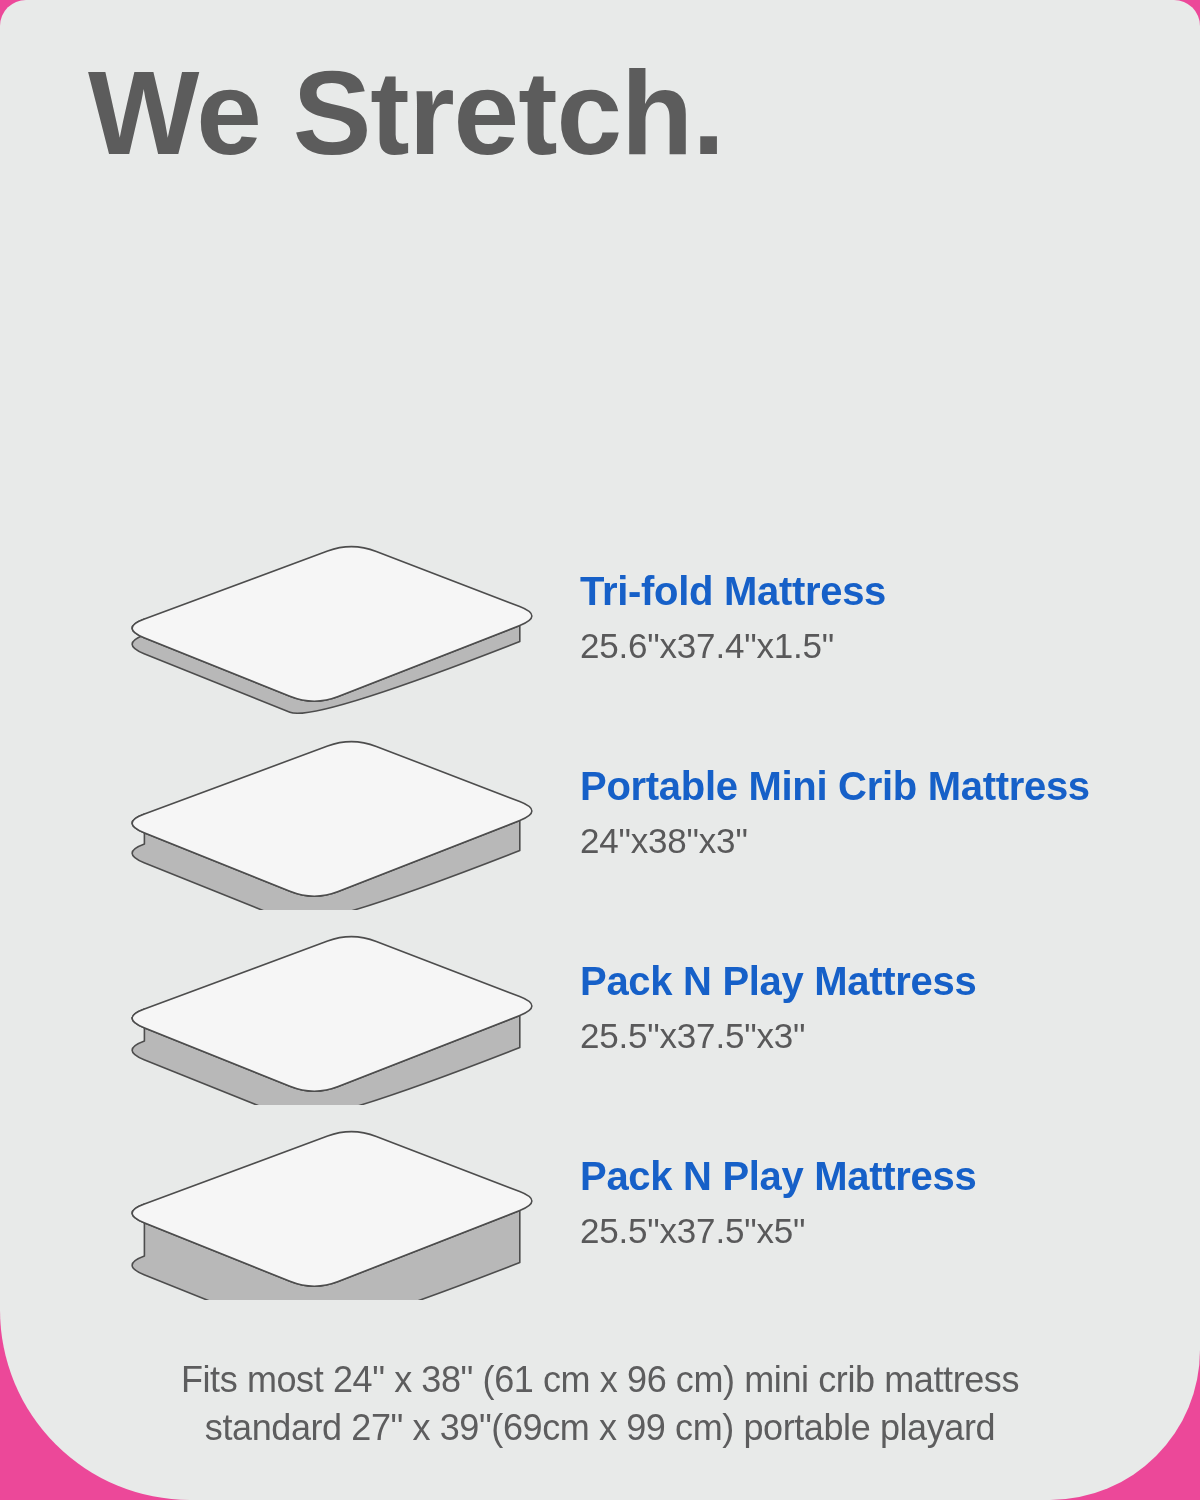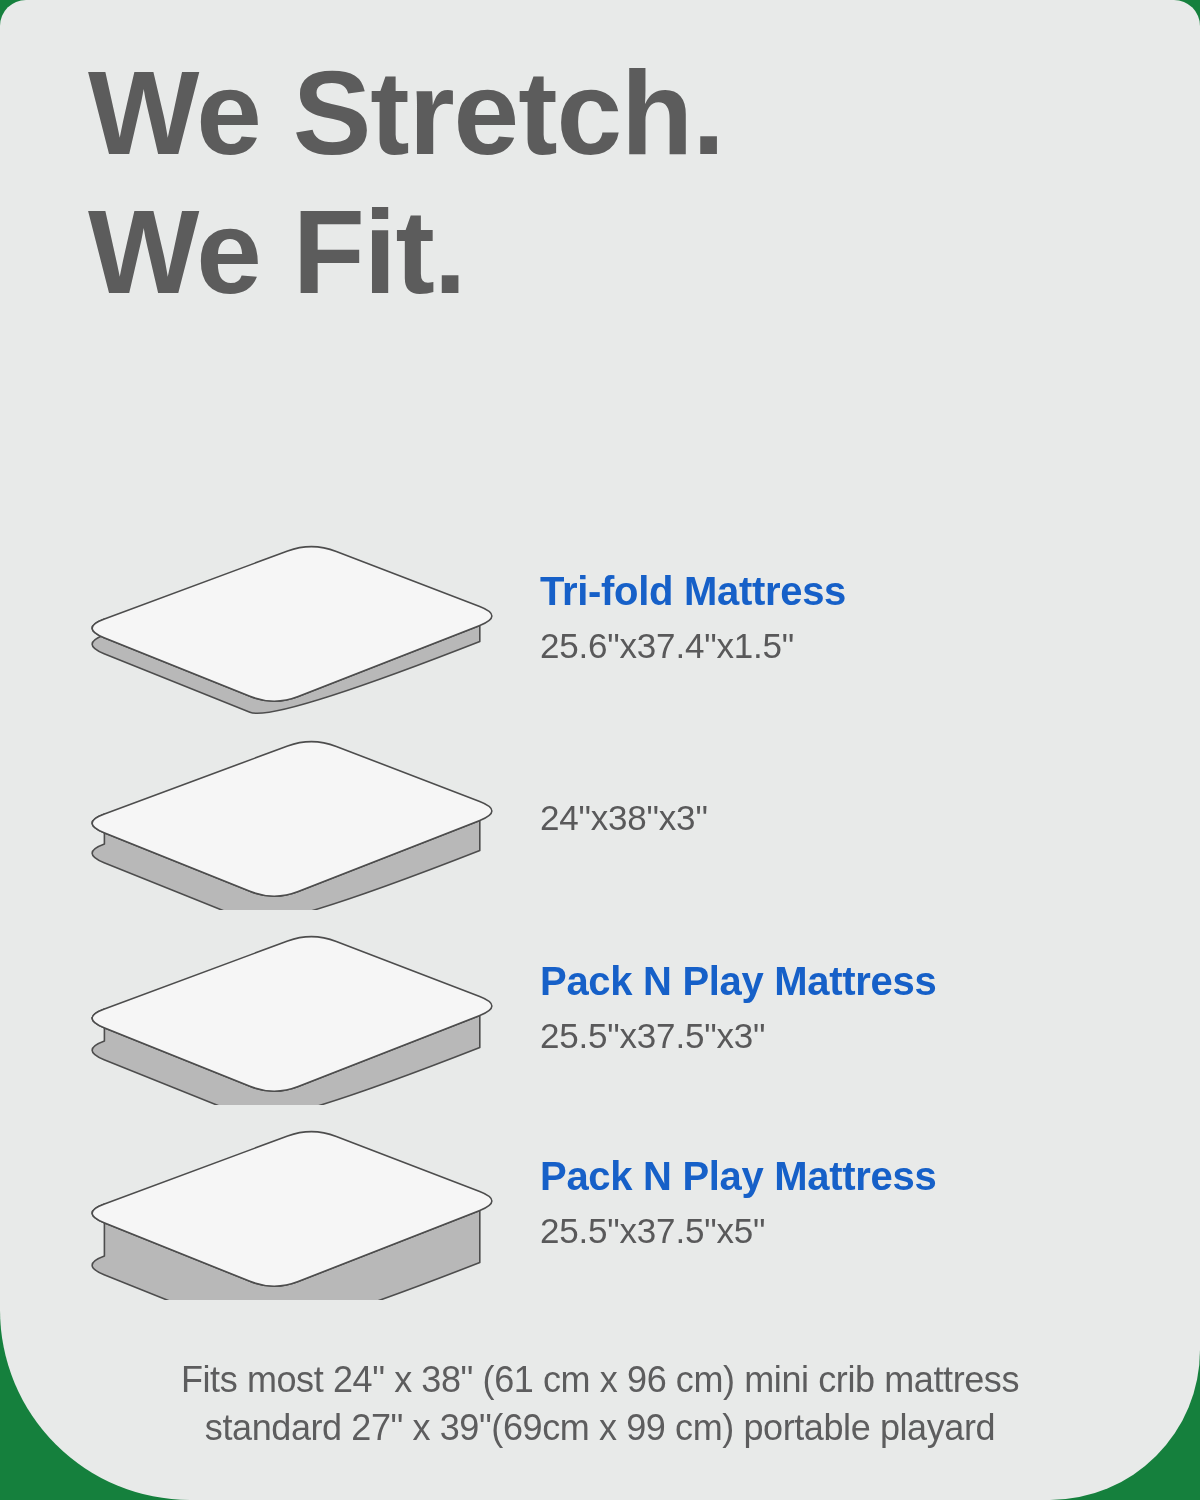--- a/index.html
+++ b/index.html
@@ -11,21 +11,21 @@
     width: 1200px;
     height: 1500px;
     font-family: "Liberation Sans", "DejaVu Sans", sans-serif;
     overflow: hidden;
   }
 
   .page {
     position: relative;
     width: 1200px;
     height: 1500px;
-    background: #15803d;
+    background: #ec4899;
   }
 
   
   .panel {
     position: absolute;
     left: 0px;
     top: 0px;
     width: 1200px;
     height: 1500px;
     background: #e8eae9;
@@ -53,20 +53,21 @@
   
   .items {
     position: absolute;
     left: 0;
     top: 520px;
     width: 1200px;
   }
   .item {
     position: relative;
     height: 195px;
+    margin-left: 40px;
   }
   .item-art {
     position: absolute;
     left: 62px;
     top: 0;
     width: 460px;
     height: 195px;
   }
   .item-art svg { display: block; }
 
@@ -113,21 +114,20 @@
   .footer .fline { display: block; white-space: nowrap; }
 </style>
 </head>
 <body>
 
 <div class="page">
   <div class="panel">
 
     <div class="headline">
       <span class="line">We Stretch.</span>
-      <span class="line">We Fit.</span>
     </div>
 
     <div class="items" id="items">
         <div class="item">
           <div class="item-art">
             <svg width="460" height="195" viewBox="0 0 460 195">
               <path d="M42.4,99.0Q18.0,108.0 42.1,117.7L187.9,176.3Q212.0,186.0 236.2,176.5L417.8,105.5L417.8,121.5Q212.0,202.0 187.9,192.3L42.1,133.7Q18.0,124.0 42.4,115.0Z" fill="#b8b8b8" stroke="#4d4d4d" stroke-width="1.6" stroke-linejoin="round"></path>
               <path d="M42.1,117.7Q18.0,108.0 42.4,99.0L225.6,31.0Q250.0,22.0 274.3,31.4L417.7,86.6Q442.0,96.0 417.8,105.5L236.2,176.5Q212.0,186.0 187.9,176.3Z" fill="#f6f6f6" stroke="#4d4d4d" stroke-width="1.6" stroke-linejoin="round"></path>
             </svg>
           </div>
@@ -137,20 +137,21 @@
           </div>
         </div>
         <div class="item">
           <div class="item-art">
             <svg width="460" height="195" viewBox="0 0 460 195">
               <path d="M42.4,99.0Q18.0,108.0 42.1,117.7L187.9,176.3Q212.0,186.0 236.2,176.5L417.8,105.5L417.8,135.5Q212.0,216.0 187.9,206.3L42.1,147.7Q18.0,138.0 42.4,129.0Z" fill="#b8b8b8" stroke="#4d4d4d" stroke-width="1.6" stroke-linejoin="round"></path>
               <path d="M42.1,117.7Q18.0,108.0 42.4,99.0L225.6,31.0Q250.0,22.0 274.3,31.4L417.7,86.6Q442.0,96.0 417.8,105.5L236.2,176.5Q212.0,186.0 187.9,176.3Z" fill="#f6f6f6" stroke="#4d4d4d" stroke-width="1.6" stroke-linejoin="round"></path>
             </svg>
           </div>
           <div class="item-text">
+            <div class="item-title">Portable Mini Crib Mattress</div>
             <div class="item-dims">24"x38"x3"</div>
           </div>
         </div>
         <div class="item">
           <div class="item-art">
             <svg width="460" height="195" viewBox="0 0 460 195">
               <path d="M42.4,99.0Q18.0,108.0 42.1,117.7L187.9,176.3Q212.0,186.0 236.2,176.5L417.8,105.5L417.8,137.5Q212.0,218.0 187.9,208.3L42.1,149.7Q18.0,140.0 42.4,131.0Z" fill="#b8b8b8" stroke="#4d4d4d" stroke-width="1.6" stroke-linejoin="round"></path>
               <path d="M42.1,117.7Q18.0,108.0 42.4,99.0L225.6,31.0Q250.0,22.0 274.3,31.4L417.7,86.6Q442.0,96.0 417.8,105.5L236.2,176.5Q212.0,186.0 187.9,176.3Z" fill="#f6f6f6" stroke="#4d4d4d" stroke-width="1.6" stroke-linejoin="round"></path>
             </svg>
           </div>

